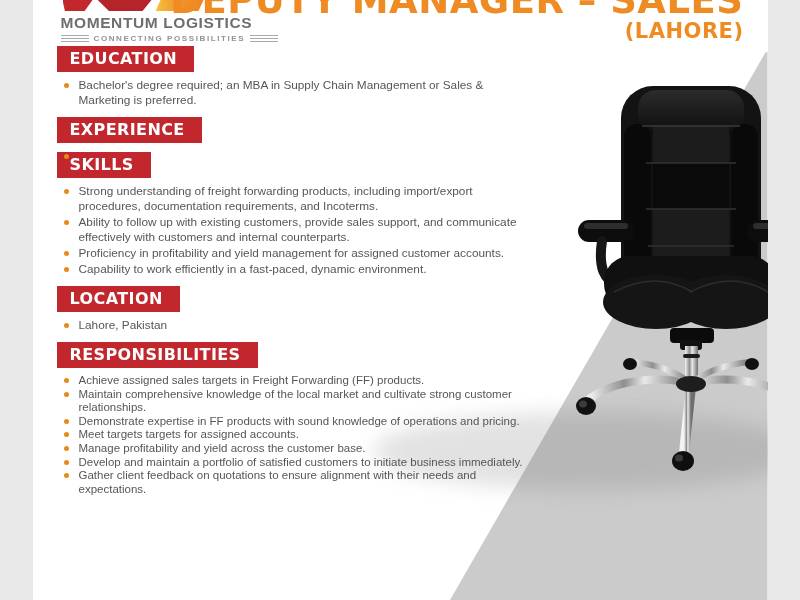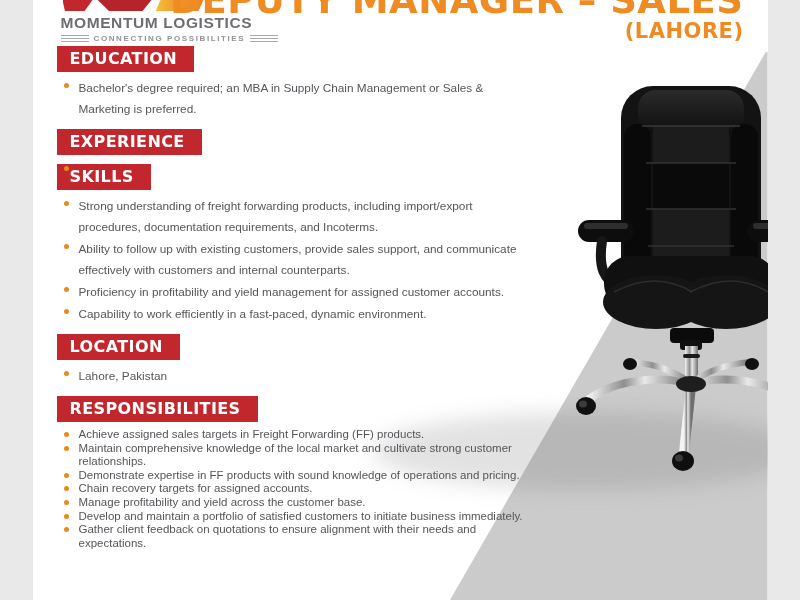--- a/index.html
+++ b/index.html
@@ -40,21 +40,21 @@
   .content{position:absolute;left:24px;top:46px;width:478px;z-index:4;}
   .banner{
     display:inline-block;background:#c1272d;color:#ffffff;
     font-weight:bold;font-size:16px;letter-spacing:.4px;
     padding:5px 17px 5px 13px;line-height:1;
     font-family:"DejaVu Sans","Liberation Sans",sans-serif;
   }
   ul.sec-list{list-style:none;margin:6px 0 9px 0;padding:0;}
   ul.sec-list li{
     position:relative;padding-left:22px;color:#55565a;
-    font-size:11.8px;line-height:21px;margin:0 0 1px 0;
+    font-size:11.8px;line-height:15px;margin:0 0 1px 0;
   }
   .resp ul.sec-list li{font-size:11.5px;line-height:13.6px;margin:0;}
   .dot{
     position:absolute;left:7px;top:5px;width:5px;height:5px;border-radius:50%;
     background:#e8891c;
   }
   .resp .dot{top:4px;}
 </style>
 </head>
 <body>
@@ -175,21 +175,21 @@
         <li><span class="dot"></span><span>Lahore, Pakistan</span></li>
       </ul>
     </section>
 
     <section class="resp">
       <div class="banner">RESPONSIBILITIES</div>
       <ul class="sec-list">
         <li><span class="dot"></span><span>Achieve assigned sales targets in Freight Forwarding (FF) products.</span></li>
         <li><span class="dot"></span><span>Maintain comprehensive knowledge of the local market and cultivate strong customer relationships.</span></li>
         <li><span class="dot"></span><span>Demonstrate expertise in FF products with sound knowledge of operations and pricing.</span></li>
-        <li><span class="dot"></span><span>Chain recovery targets for assigned accounts.</span></li>
+        <li><span class="dot"></span><span>Meet targets targets for assigned accounts.</span></li>
         <li><span class="dot"></span><span>Manage profitability and yield across the customer base.</span></li>
         <li><span class="dot"></span><span>Develop and maintain a portfolio of satisfied customers to initiate business immediately.</span></li>
         <li><span class="dot"></span><span>Gather client feedback on quotations to ensure alignment with their needs and expectations.</span></li>
       </ul>
     </section>
 
   </div>
 </div>
 
 </body></html>

